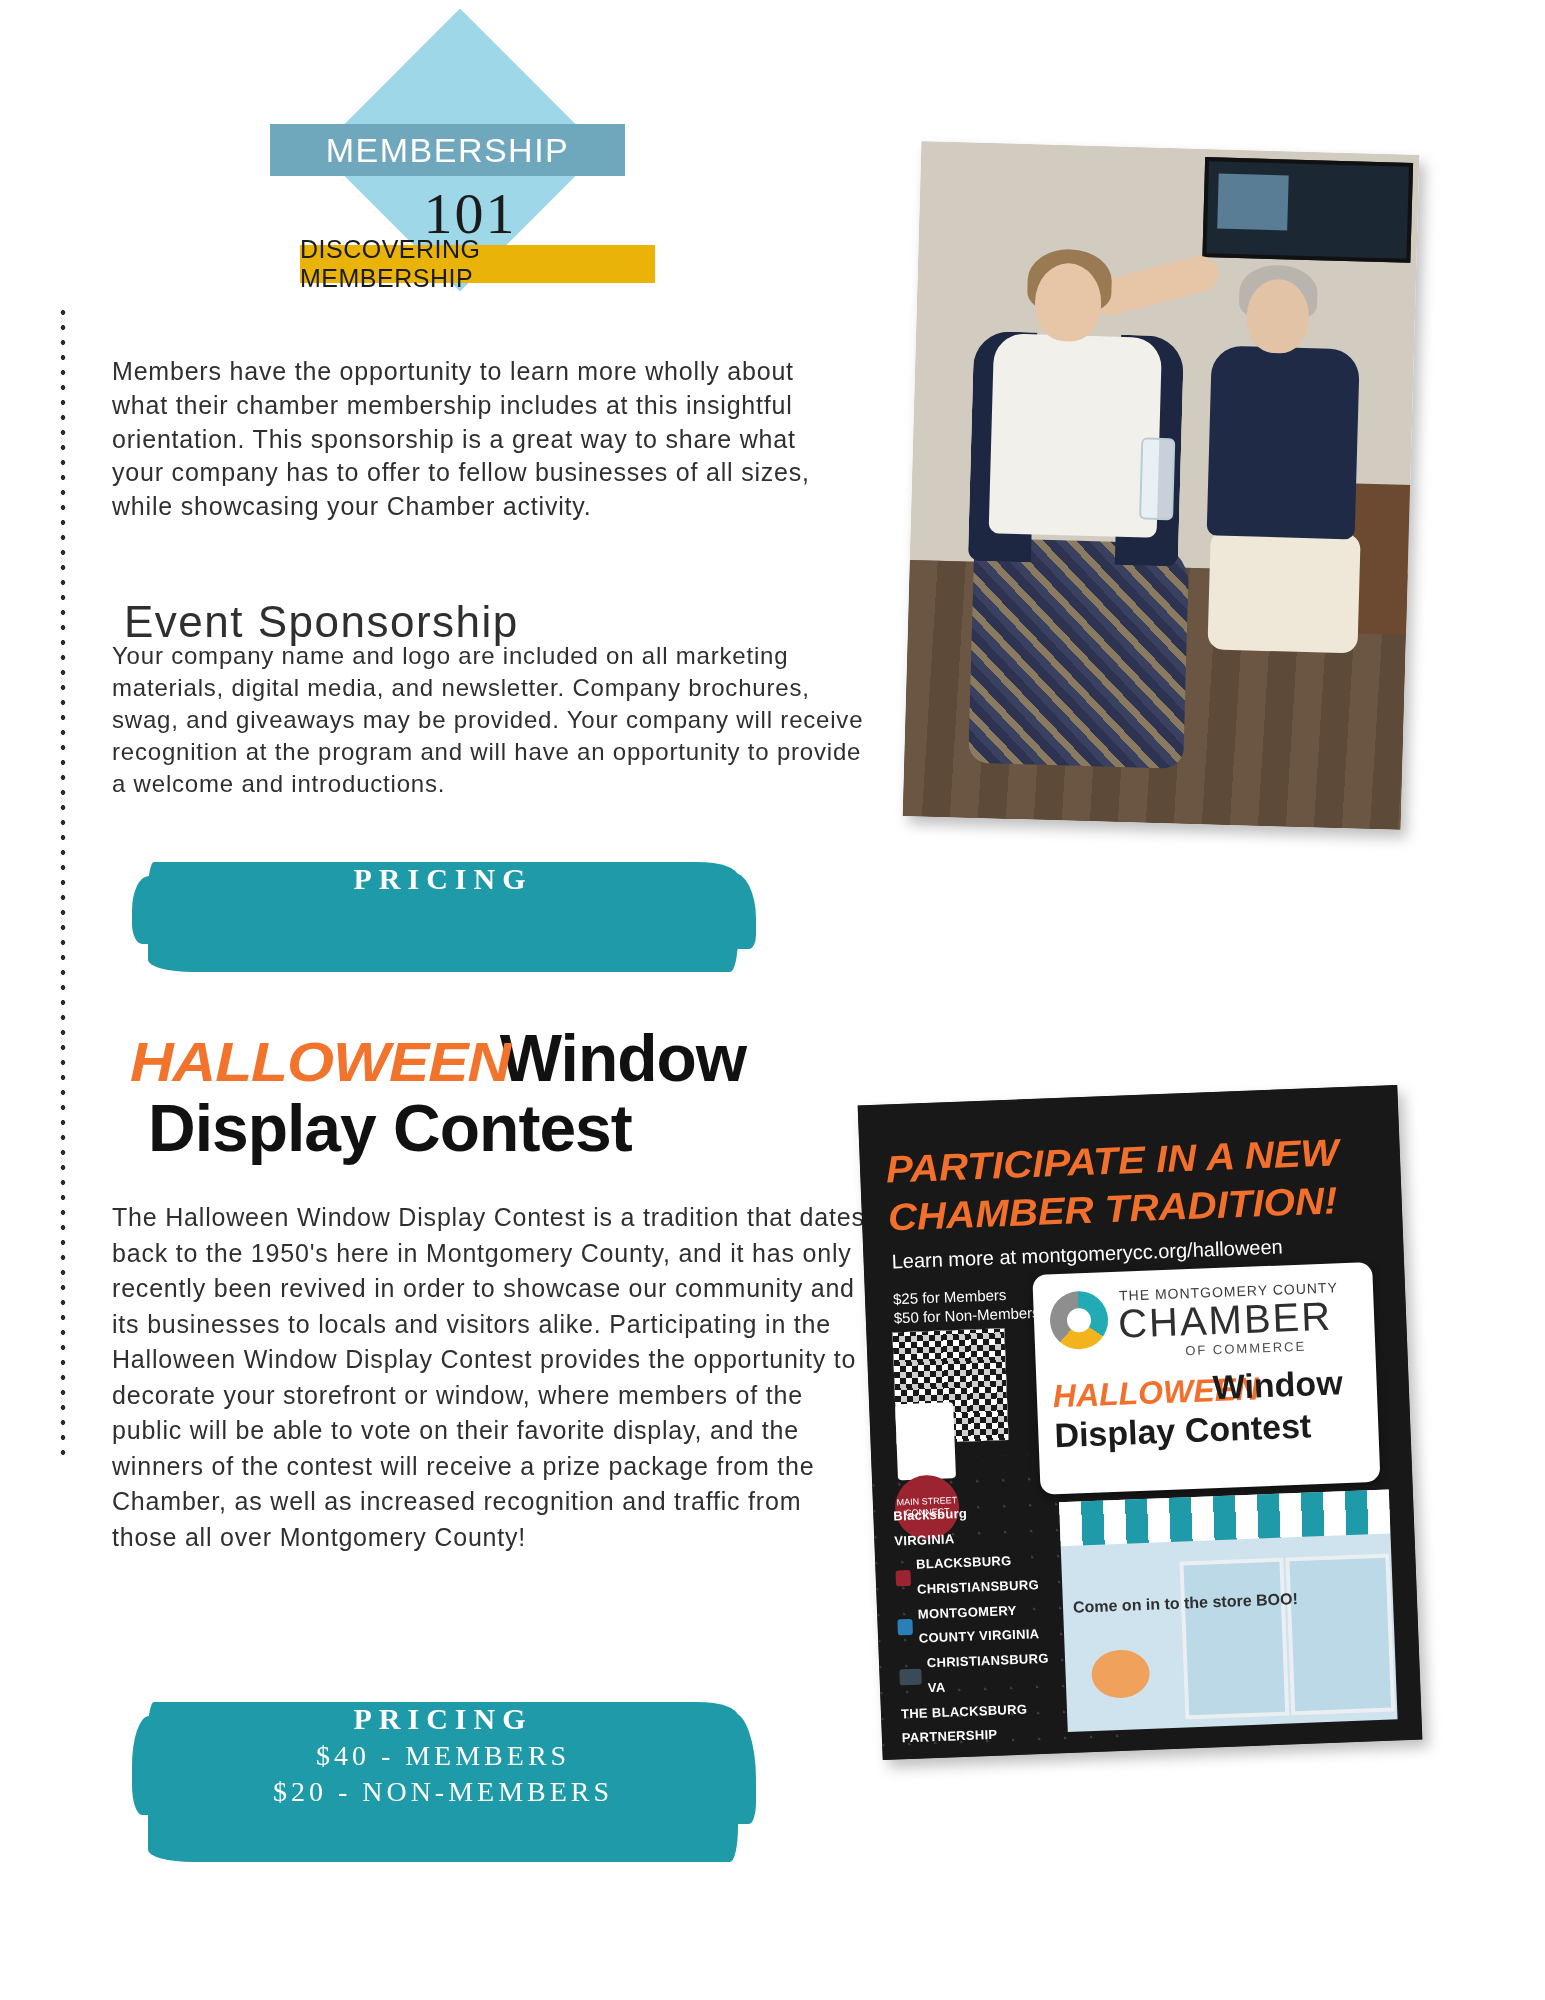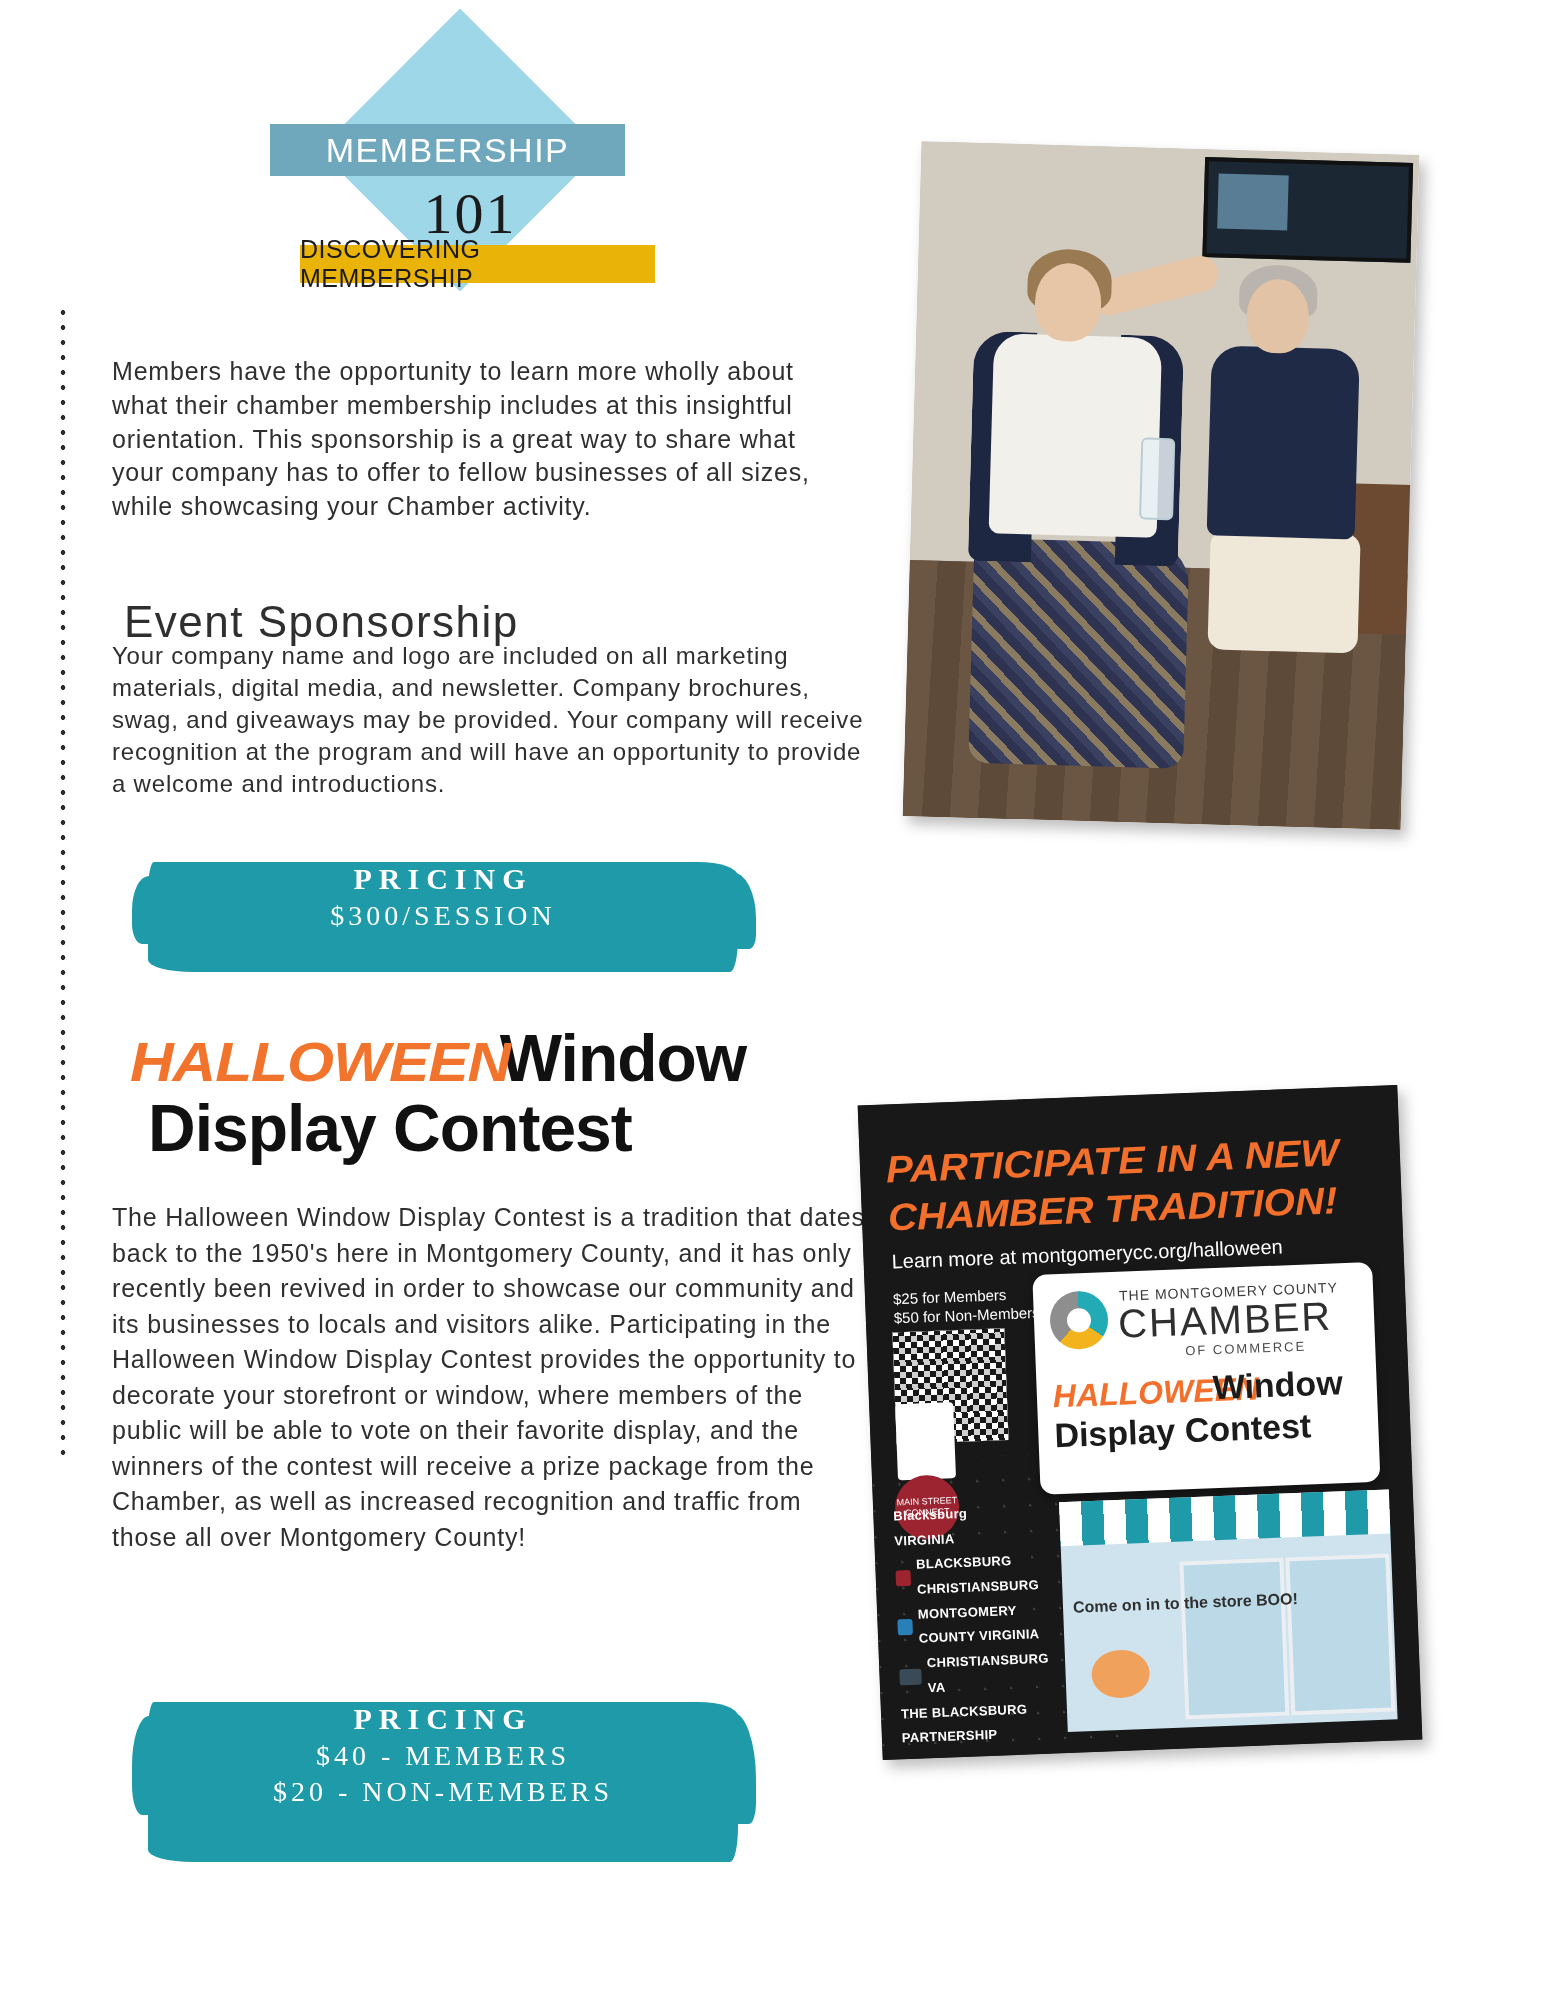--- a/index.html
+++ b/index.html
@@ -521,21 +521,20 @@
 
 <div class="body-copy" id="intro-paragraph">Members have the opportunity to learn more wholly about what their chamber membership includes at this insightful orientation. This sponsorship  is a great way to share what your company has to offer to fellow businesses of all sizes, while showcasing your Chamber activity.</div>
 
 <h2 id="event-sponsorship-heading">Event Sponsorship</h2>
 <div class="body-copy" id="event-sponsorship-paragraph">Your company name and logo are included on all marketing materials, digital media, and newsletter. Company brochures, swag, and giveaways may be provided. Your company will receive recognition at the program and will have an opportunity to provide a welcome and introductions.</div>
 
 <div class="pricing-banner" id="pricing-banner-membership">
   <div class="brush"></div>
   <div class="inner">
     <div class="p-title">PRICING</div>
-    <div class="p-line">$300/SESSION</div>
   </div>
 </div>
 
 <div class="hw-title">
   <div class="hw-line1">
     <span class="hw-halloween">HALLOWEEN</span>
     <span class="hw-window">Window</span>
   </div>
   <div class="hw-line2">Display Contest</div>
 </div>

